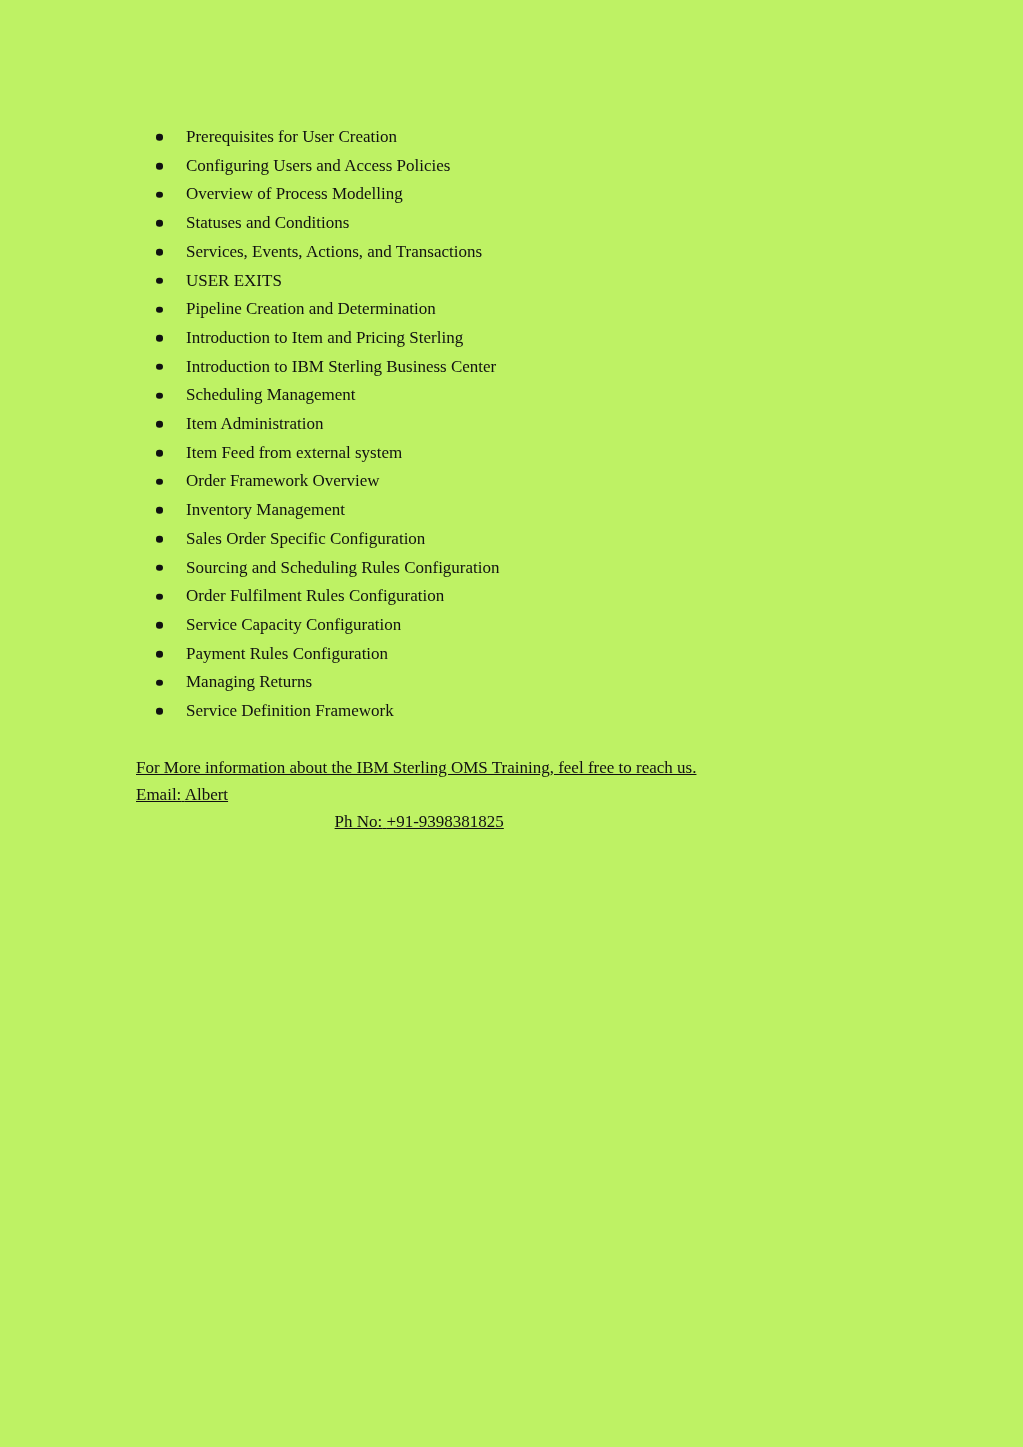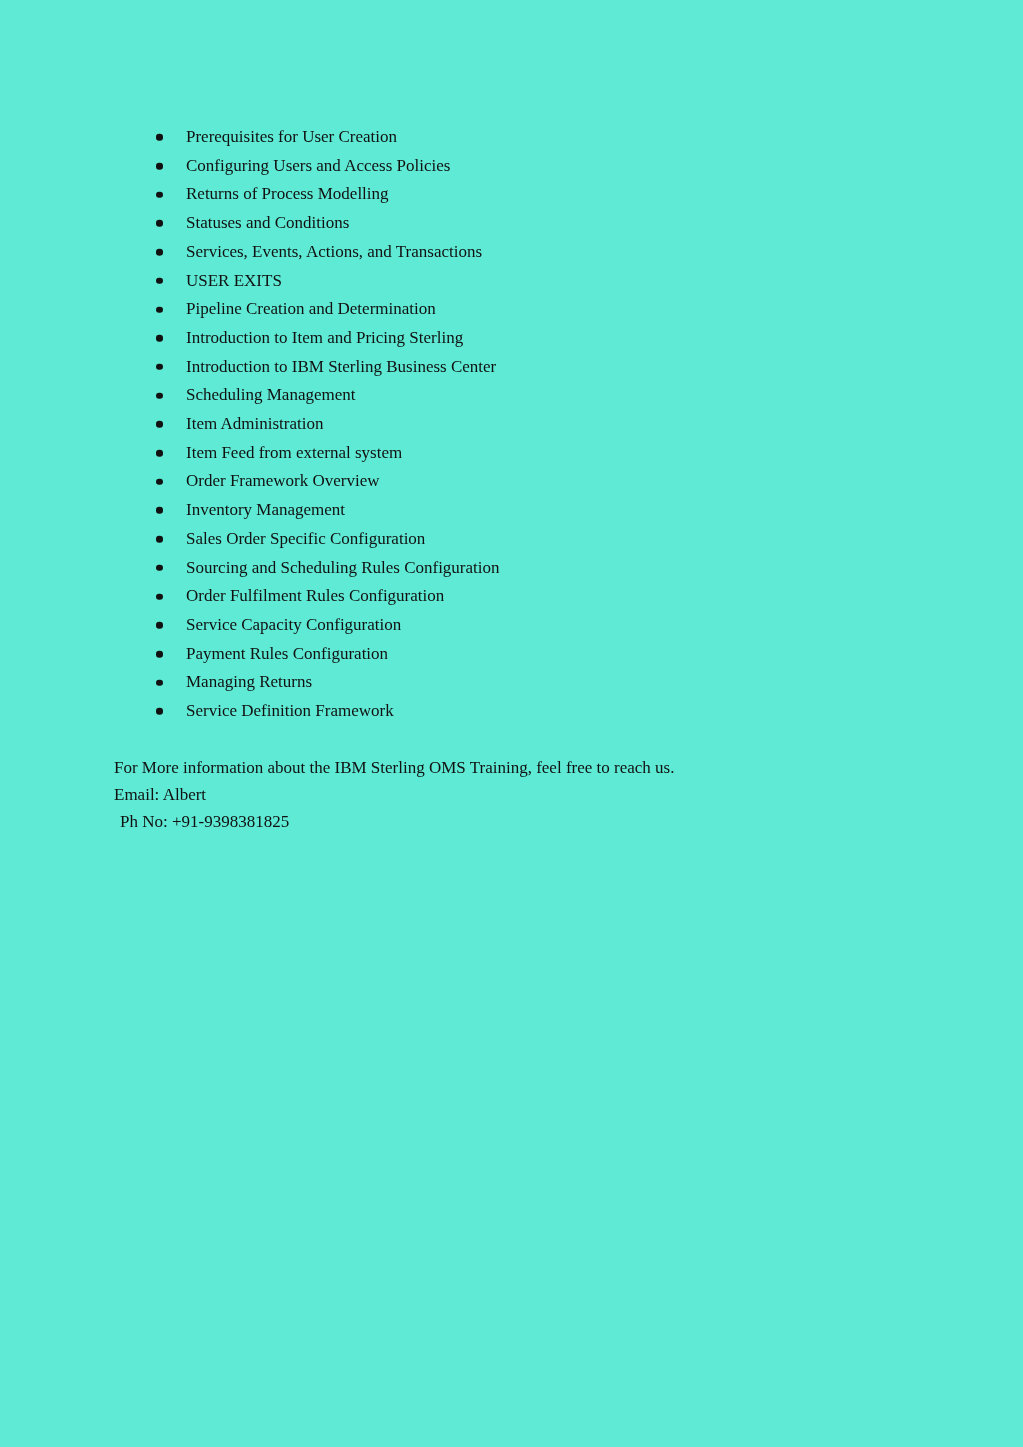--- a/index.html
+++ b/index.html
@@ -4,21 +4,21 @@
 <style>
   html, body {
     margin: 0;
     padding: 0;
     background: #ffffff;
   }
   .page {
     position: relative;
     width: 1023px;
     height: 1447px;
-    background: #5eead4;
+    background: #bef264;
     overflow: hidden;
     font-family: "Liberation Serif", "DejaVu Serif", serif;
     color: #111111;
   }
   .topics-list {
     position: absolute;
     top: 123px;
     left: 0;
     margin: 0;
     padding: 0;
@@ -37,46 +37,48 @@
     top: 50%;
     transform: translateY(-50%);
     width: 6.5px;
     height: 6.5px;
     border-radius: 50%;
     background: #111111;
   }
   .contact-block {
     position: absolute;
     top: 754px;
-    left: 114px;
+    left: 136px;
     font-size: 17px;
     line-height: 27px;
+    text-decoration: underline;
   }
   .contact-line {
     white-space: nowrap;
   }
   .contact-line.phone {
     padding-left: 6px;
+    text-align: center;
   }
   .email-link {
     color: #4a6b9d;
     text-decoration: underline;
     text-decoration-color: #4a6b9d;
     cursor: pointer;
   }
 </style>
 </head>
 <body>
 
 <div class="page">
 
   <ul class="topics-list">
     <li><span class="bullet"></span><span>Prerequisites for User Creation</span></li>
     <li><span class="bullet"></span><span>Configuring Users and Access Policies</span></li>
-    <li><span class="bullet"></span><span>Returns of Process Modelling</span></li>
+    <li><span class="bullet"></span><span>Overview of Process Modelling</span></li>
     <li><span class="bullet"></span><span>Statuses and Conditions</span></li>
     <li><span class="bullet"></span><span>Services, Events, Actions, and Transactions</span></li>
     <li><span class="bullet"></span><span>USER EXITS</span></li>
     <li><span class="bullet"></span><span>Pipeline Creation and Determination</span></li>
     <li><span class="bullet"></span><span>Introduction to Item and Pricing Sterling</span></li>
     <li><span class="bullet"></span><span>Introduction to IBM Sterling Business Center</span></li>
     <li><span class="bullet"></span><span>Scheduling Management</span></li>
     <li><span class="bullet"></span><span>Item Administration</span></li>
     <li><span class="bullet"></span><span>Item Feed from external system</span></li>
     <li><span class="bullet"></span><span>Order Framework Overview</span></li>

